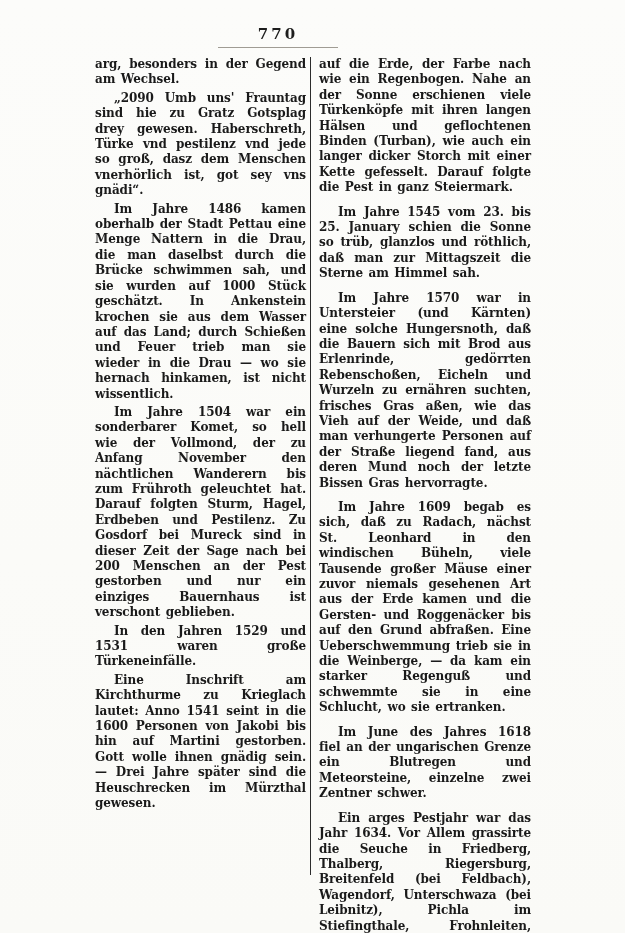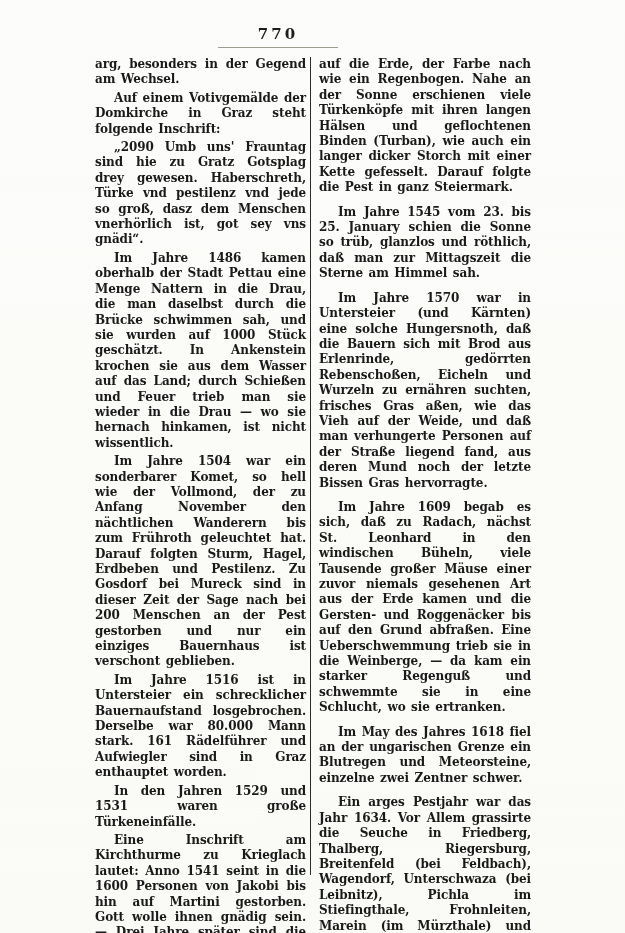--- a/index.html
+++ b/index.html
@@ -83,33 +83,31 @@
 
 <div class="page">
 
   <div class="page-header">
     <span class="page-number">770</span>
     <div class="page-number-rule"></div>
   </div>
 
   <div class="column column-left">
       <p class="para">arg, besonders in der Gegend am Wechsel.</p>
-      <p class="para indent">Auf einem Votivgemälde der Domkirche in Graz steht folgende Inschrift:</p>
       <p class="para indent">„2090 Umb uns' Frauntag sind hie zu Gratz Gotsplag drey gewesen. Haberschreth, Türke vnd pestilenz vnd jede so groß, dasz dem Menschen vnerhörlich ist, got sey vns gnädi“.</p>
       <p class="para indent">Im Jahre 1486 kamen oberhalb der Stadt Pettau eine Menge Nattern in die Drau, die man daselbst durch die Brücke schwimmen sah, und sie wurden auf 1000 Stück geschätzt. In Ankenstein krochen sie aus dem Wasser auf das Land; durch Schießen und Feuer trieb man sie wieder in die Drau — wo sie hernach hinkamen, ist nicht wissentlich.</p>
       <p class="para indent">Im Jahre 1504 war ein sonderbarer Komet, so hell wie der Vollmond, der zu Anfang November den nächtlichen Wanderern bis zum Frühroth geleuchtet hat. Darauf folgten Sturm, Hagel, Erdbeben und Pestilenz. Zu Gosdorf bei Mureck sind in dieser Zeit der Sage nach bei 200 Menschen an der Pest gestorben und nur ein einziges Bauernhaus ist verschont geblieben.</p>
-      <p class="para indent">Im Jahre 1516 ist in Untersteier ein schrecklicher Bauernaufstand losgebrochen. Derselbe war 80.000 Mann stark. 161 Rädelführer und Aufwiegler sind in Graz enthauptet worden.</p>
       <p class="para indent">In den Jahren 1529 und 1531 waren große Türkeneinfälle.</p>
       <p class="para indent">Eine Inschrift am Kirchthurme zu Krieglach lautet: Anno 1541 seint in die 1600 Personen von Jakobi bis hin auf Martini gestorben. Gott wolle ihnen gnädig sein. — Drei Jahre später sind die Heuschrecken im Mürzthal gewesen.</p>
     </div>
 
   <div class="column-divider"></div>
 
   <div class="column column-right">
       <p class="para">auf die Erde, der Farbe nach wie ein Regenbogen. Nahe an der Sonne erschienen viele Türkenköpfe mit ihren langen Hälsen und geflochtenen Binden (Turban), wie auch ein langer dicker Storch mit einer Kette gefesselt. Darauf folgte die Pest in ganz Steiermark.</p>
       <p class="para indent">Im Jahre 1545 vom 23. bis 25. January schien die Sonne so trüb, glanzlos und röthlich, daß man zur Mittagszeit die Sterne am Himmel sah.</p>
       <p class="para indent">Im Jahre 1570 war in Untersteier (und Kärnten) eine solche Hungersnoth, daß die Bauern sich mit Brod aus Erlenrinde, gedörrten Rebenschoßen, Eicheln und Wurzeln zu ernähren suchten, frisches Gras aßen, wie das Vieh auf der Weide, und daß man verhungerte Personen auf der Straße liegend fand, aus deren Mund noch der letzte Bissen Gras hervorragte.</p>
       <p class="para indent">Im Jahre 1609 begab es sich, daß zu Radach, nächst St. Leonhard in den windischen Büheln, viele Tausende großer Mäuse einer zuvor niemals gesehenen Art aus der Erde kamen und die Gersten- und Roggenäcker bis auf den Grund abfraßen. Eine Ueberschwemmung trieb sie in die Weinberge, — da kam ein starker Regenguß und schwemmte sie in eine Schlucht, wo sie ertranken.</p>
-      <p class="para indent">Im May des Jahres 1618 fiel an der ungarischen Grenze ein Blutregen und Meteorsteine, einzelne zwei Zentner schwer.</p>
+      <p class="para indent">Im June des Jahres 1618 fiel an der ungarischen Grenze ein Blutregen und Meteorsteine, einzelne zwei Zentner schwer.</p>
       <p class="para indent">Ein arges Pestjahr war das Jahr 1634. Vor Allem grassirte die Seuche in Friedberg, Thalberg, Riegersburg, Breitenfeld (bei Feldbach), Wagendorf, Unterschwaza (bei Leibnitz), Pichla im Stiefingthale, Frohnleiten, Marein (im Mürzthale) und Graz. Zu Graz starben binnen fünf Monaten über 2000 Menschen.</p>
     </div>
 
 </div>
 
 </body></html>

